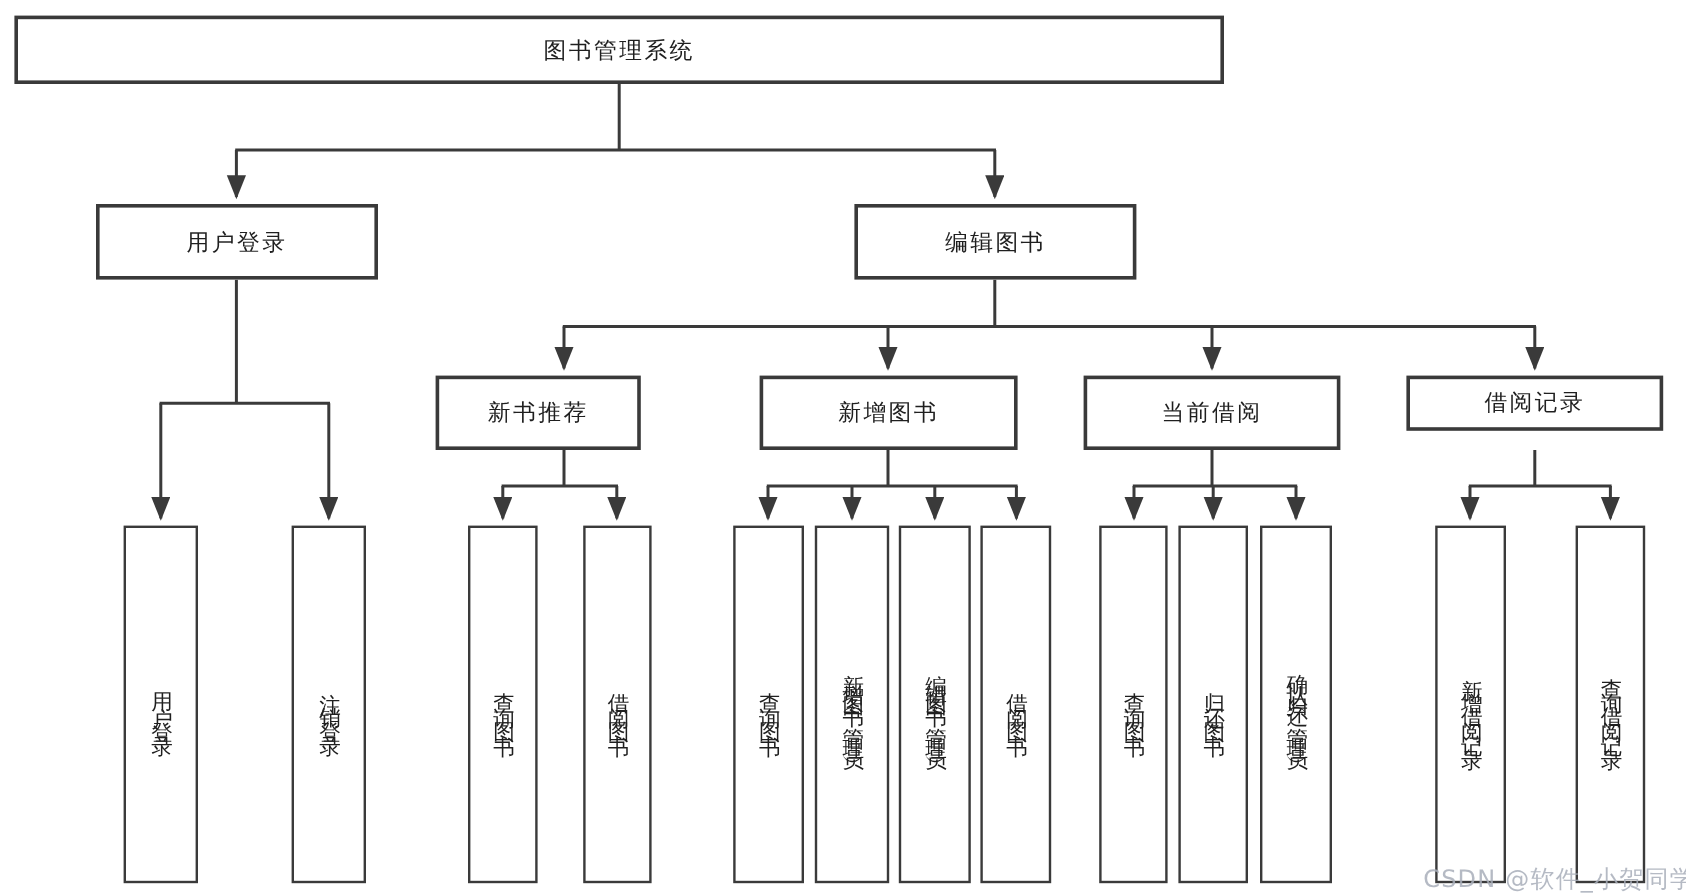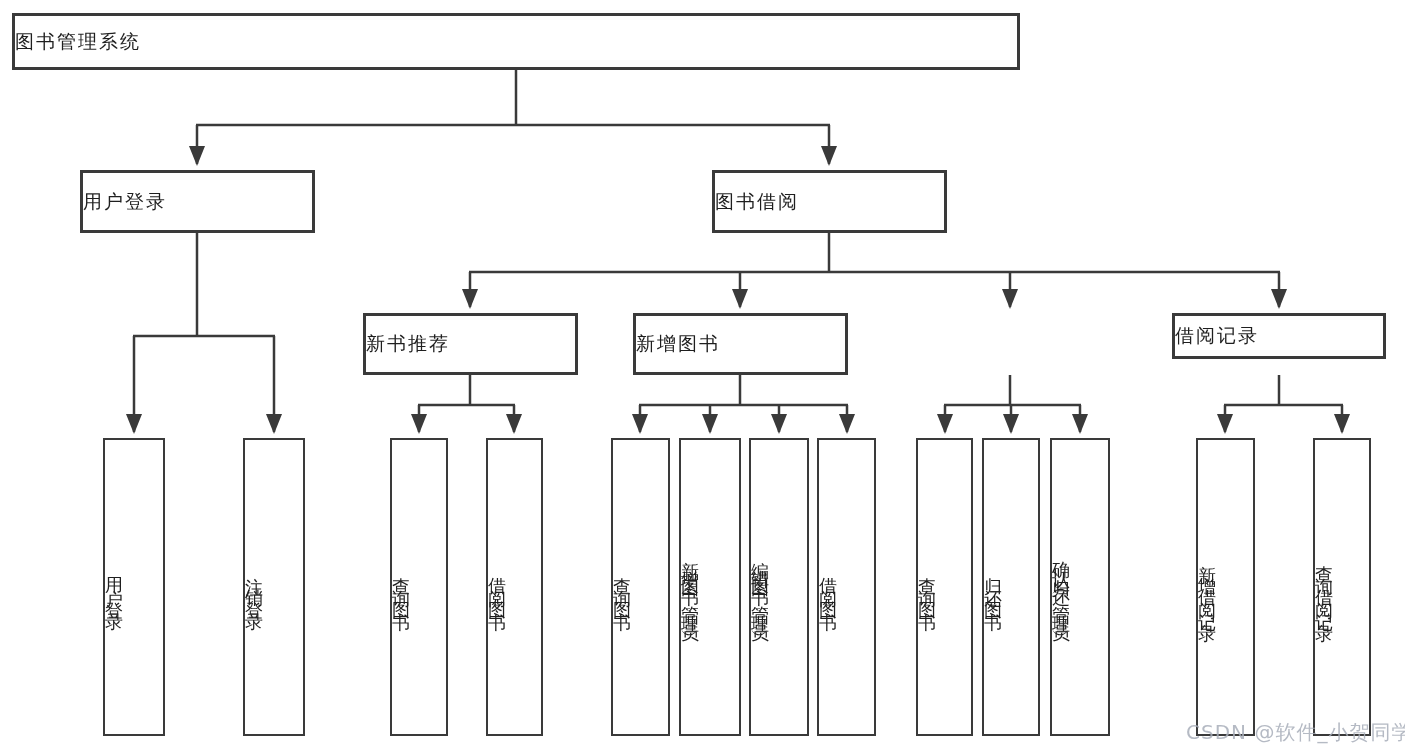--- a/index.html
+++ b/index.html
@@ -21,20 +21,21 @@
     width: 1405px; height: 747px;
     pointer-events: none;
   }
   .node {
     position: absolute;
     box-sizing: border-box;
     background: #ffffff;
     border: 3px solid #3a3a3a;
     display: flex;
     align-items: center;
+    justify-content: center;
     color: #1f1f1f;
   }
   .hnode {
     font-size: 19px;
     letter-spacing: 2px;
     white-space: nowrap;
   }
   .root {
     border-width: 3px;
   }
@@ -119,28 +120,31 @@
   </svg>
 
   <div class="node hnode root" style="left:12px; top:13px; width:1008px; height:57px;">
     <span>图书管理系统</span>
   </div>
 
   <div class="node hnode" style="left:80px; top:170px; width:235px; height:63px;">
     <span>用户登录</span>
   </div>
   <div class="node hnode" style="left:712px; top:170px; width:235px; height:63px;">
-    <span>图书借阅</span>
+    <span>编辑图书</span>
   </div>
 
-  <div class="node hnode" style="left:363px; top:313px; width:215px; height:62px;">
+  <div class="node hnode" style="left:363px; top:313px; width:171px; height:62px;">
     <span>新书推荐</span>
   </div>
   <div class="node hnode" style="left:633px; top:313px; width:215px; height:62px;">
     <span>新增图书</span>
+  </div>
+  <div class="node hnode" style="left:903px; top:313px; width:214px; height:62px;">
+    <span>当前借阅</span>
   </div>
   <div class="node hnode" style="left:1172px; top:313px; width:214px; height:46px;">
     <span>借阅记录</span>
   </div>
 
   <div class="node leaf" style="left:103px; top:438px; width:62px; height:298px;">
     <span class="vtext">用户登录</span>
   </div>
   <div class="node leaf" style="left:243px; top:438px; width:62px; height:298px;">
     <span class="vtext">注销登录</span>

